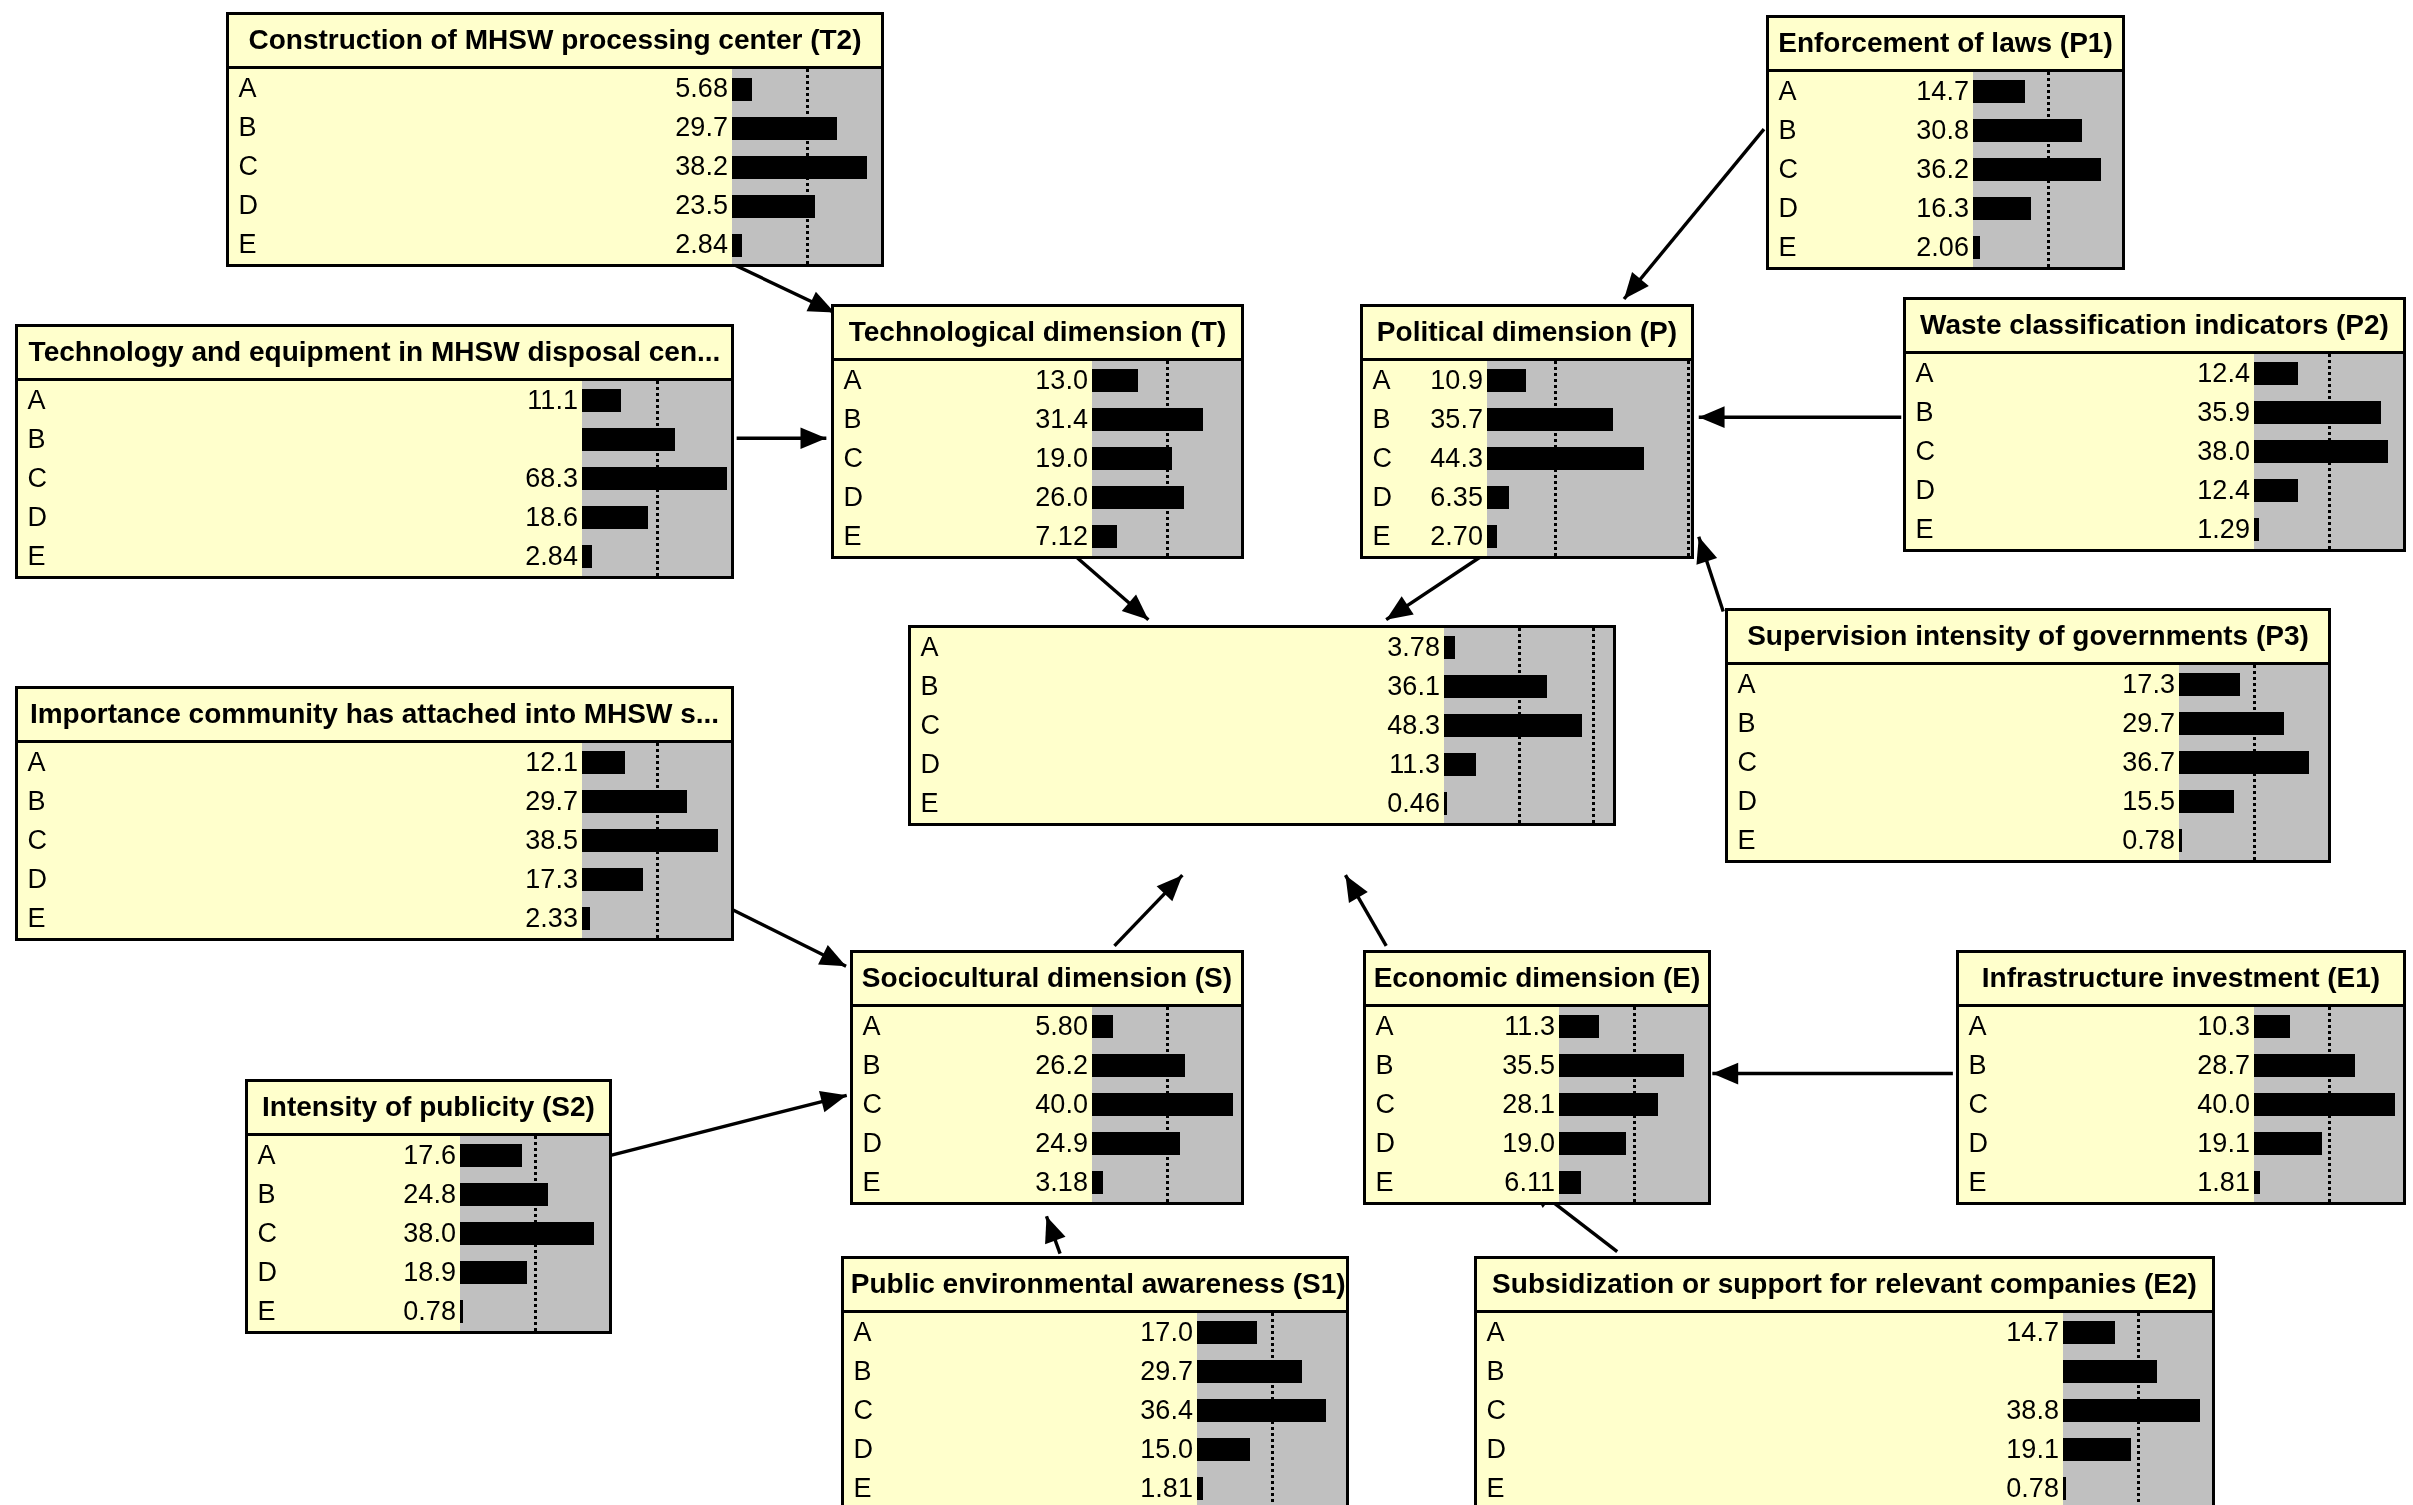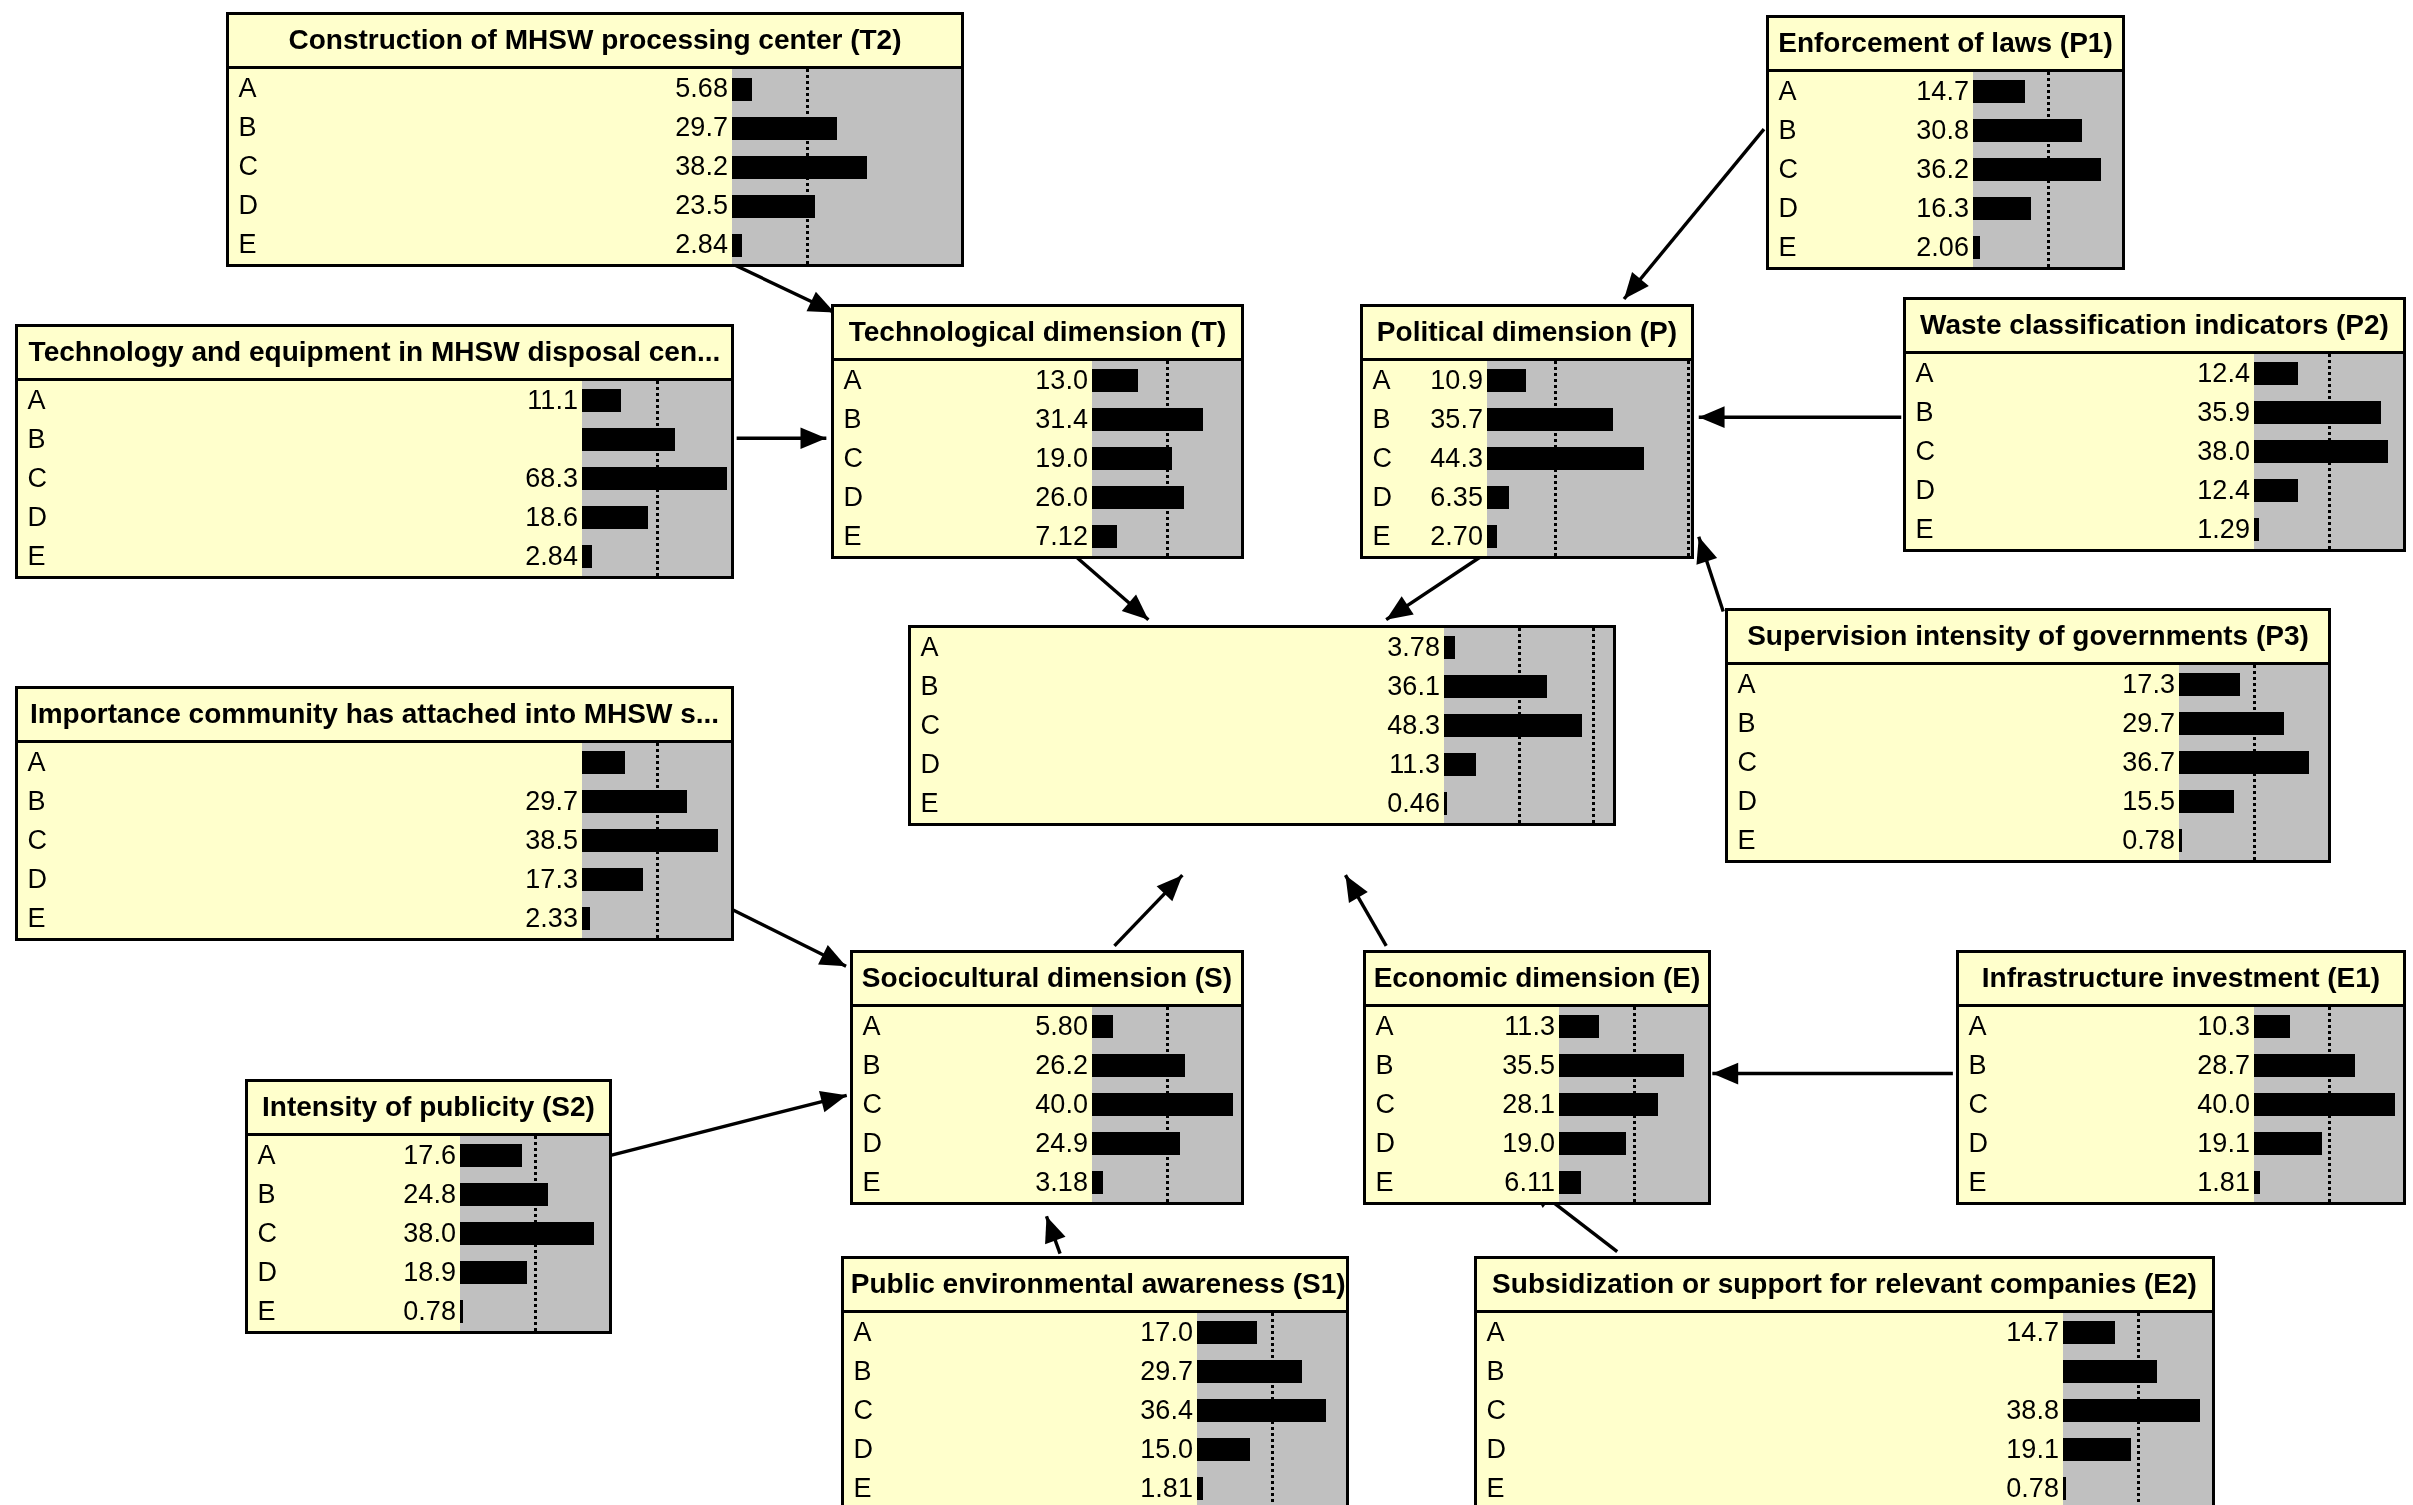--- a/index.html
+++ b/index.html
@@ -89,21 +89,21 @@
       </g>
       <g>
         <polyline points="2874,1580 2520,1580"></polyline>
         <polygon points="2520 1580 2558 1564 2558 1596"></polygon>
       </g>
       <g>
         <polyline points="2380,1842 2250,1742"></polyline>
         <polygon points="2250 1742 2289.87508375957 1752.4870250866147 2270.36433941238 1777.8509927379619"></polygon>
       </g>
     </svg>
-<div class="node" style="left: 226px; top: 12.2px; width: 738px;">
+<div class="node" style="left: 226px; top: 12.2px; width: 658px;">
       <div class="node-title">Construction of MHSW processing center (T2)</div>
       <div class="node-body">
         <div class="rows-left" style="width: 503px;">
           <div class="row" style="height: 39px;">
             <span class="lbl">A</span>
             <span class="val">5.68</span>
           </div>
           <div class="row" style="height: 39px;">
             <span class="lbl">B</span>
             <span class="val">29.7</span>
@@ -455,20 +455,21 @@
           <div class="tick" style="left: 148px;"></div>
         </div>
       </div>
     </div>
     <div class="node" style="left: 15px; top: 686px; width: 719px;">
       <div class="node-title">Importance community has attached into MHSW s...</div>
       <div class="node-body">
         <div class="rows-left" style="width: 564px;">
           <div class="row" style="height: 39px;">
             <span class="lbl">A</span>
+            <span class="val">12.1</span>
           </div>
           <div class="row" style="height: 39px;">
             <span class="lbl">B</span>
             <span class="val">29.7</span>
           </div>
           <div class="row" style="height: 39px;">
             <span class="lbl">C</span>
             <span class="val">38.5</span>
           </div>
           <div class="row" style="height: 39px;">

